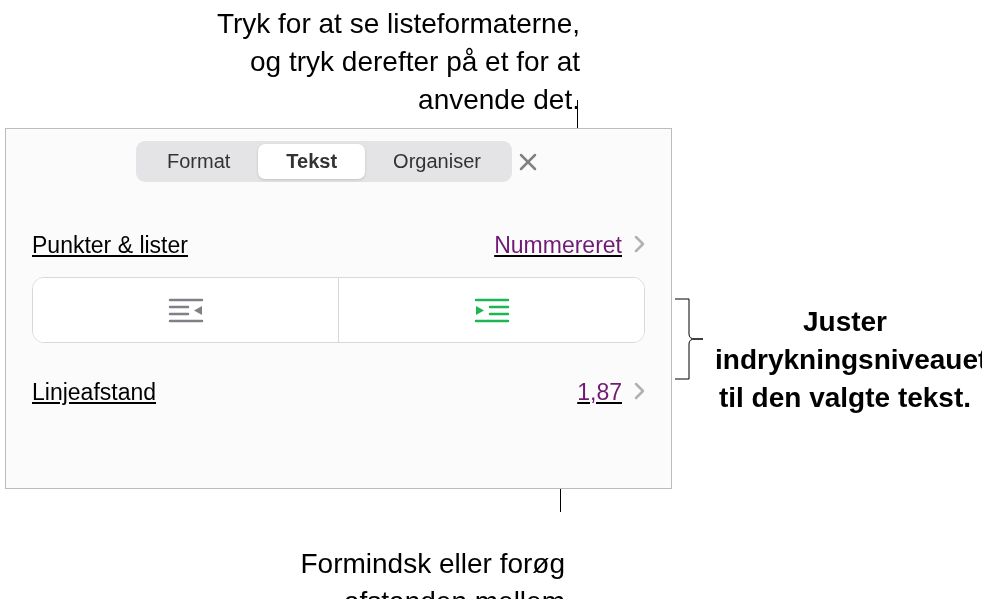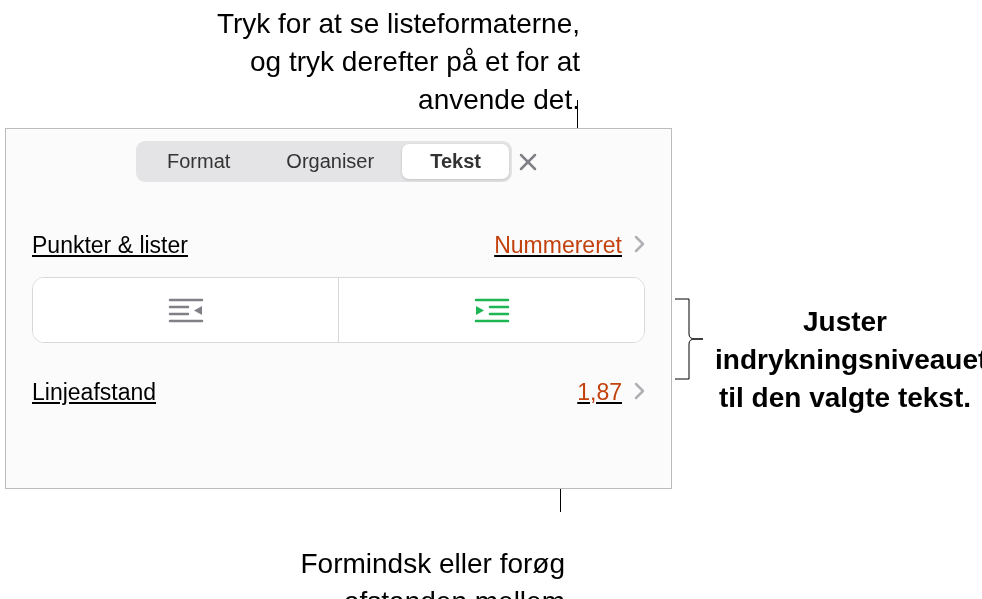--- a/index.html
+++ b/index.html
@@ -103,21 +103,21 @@
     .row-label {
       color: #000;
     }
     .row-value {
       display: flex;
       align-items: center;
       gap: 12px;
       cursor: pointer;
     }
     .row-value-text {
-      color: #c2410c;
+      color: #701a75;
       font-size: 23px;
       margin-left: 40px;
     }
     .chevron {
       color: #b0b0b5;
       font-size: 22px;
     }
     .indent-group {
       display: flex;
       border: 1px solid #d8d8db;
@@ -163,22 +163,22 @@
 <div class="bracket">
   <svg viewBox="0 0 28 82">
     <path d="M 0 1 L 14 1 L 14 36 Q 14 41 20 41 L 28 41 L 20 41 Q 14 41 14 46 L 14 81 L 0 81" fill="none" stroke="#000" stroke-width="1"></path>
   </svg>
 </div>
 
 <div class="panel">
   <div class="tabbar">
     <div class="tab-group">
       <div class="tab">Format</div>
+      <div class="tab selected">Tekst</div>
       <div class="tab">Organiser</div>
-      <div class="tab selected">Tekst</div>
     </div>
     <div class="close-icon">
       <svg viewBox="0 0 20 20">
         <line x1="3" y1="3" x2="17" y2="17" stroke="#808086" stroke-width="2.5" stroke-linecap="round"></line>
         <line x1="17" y1="3" x2="3" y2="17" stroke="#808086" stroke-width="2.5" stroke-linecap="round"></line>
       </svg>
     </div>
   </div>
 
   <div class="section">

